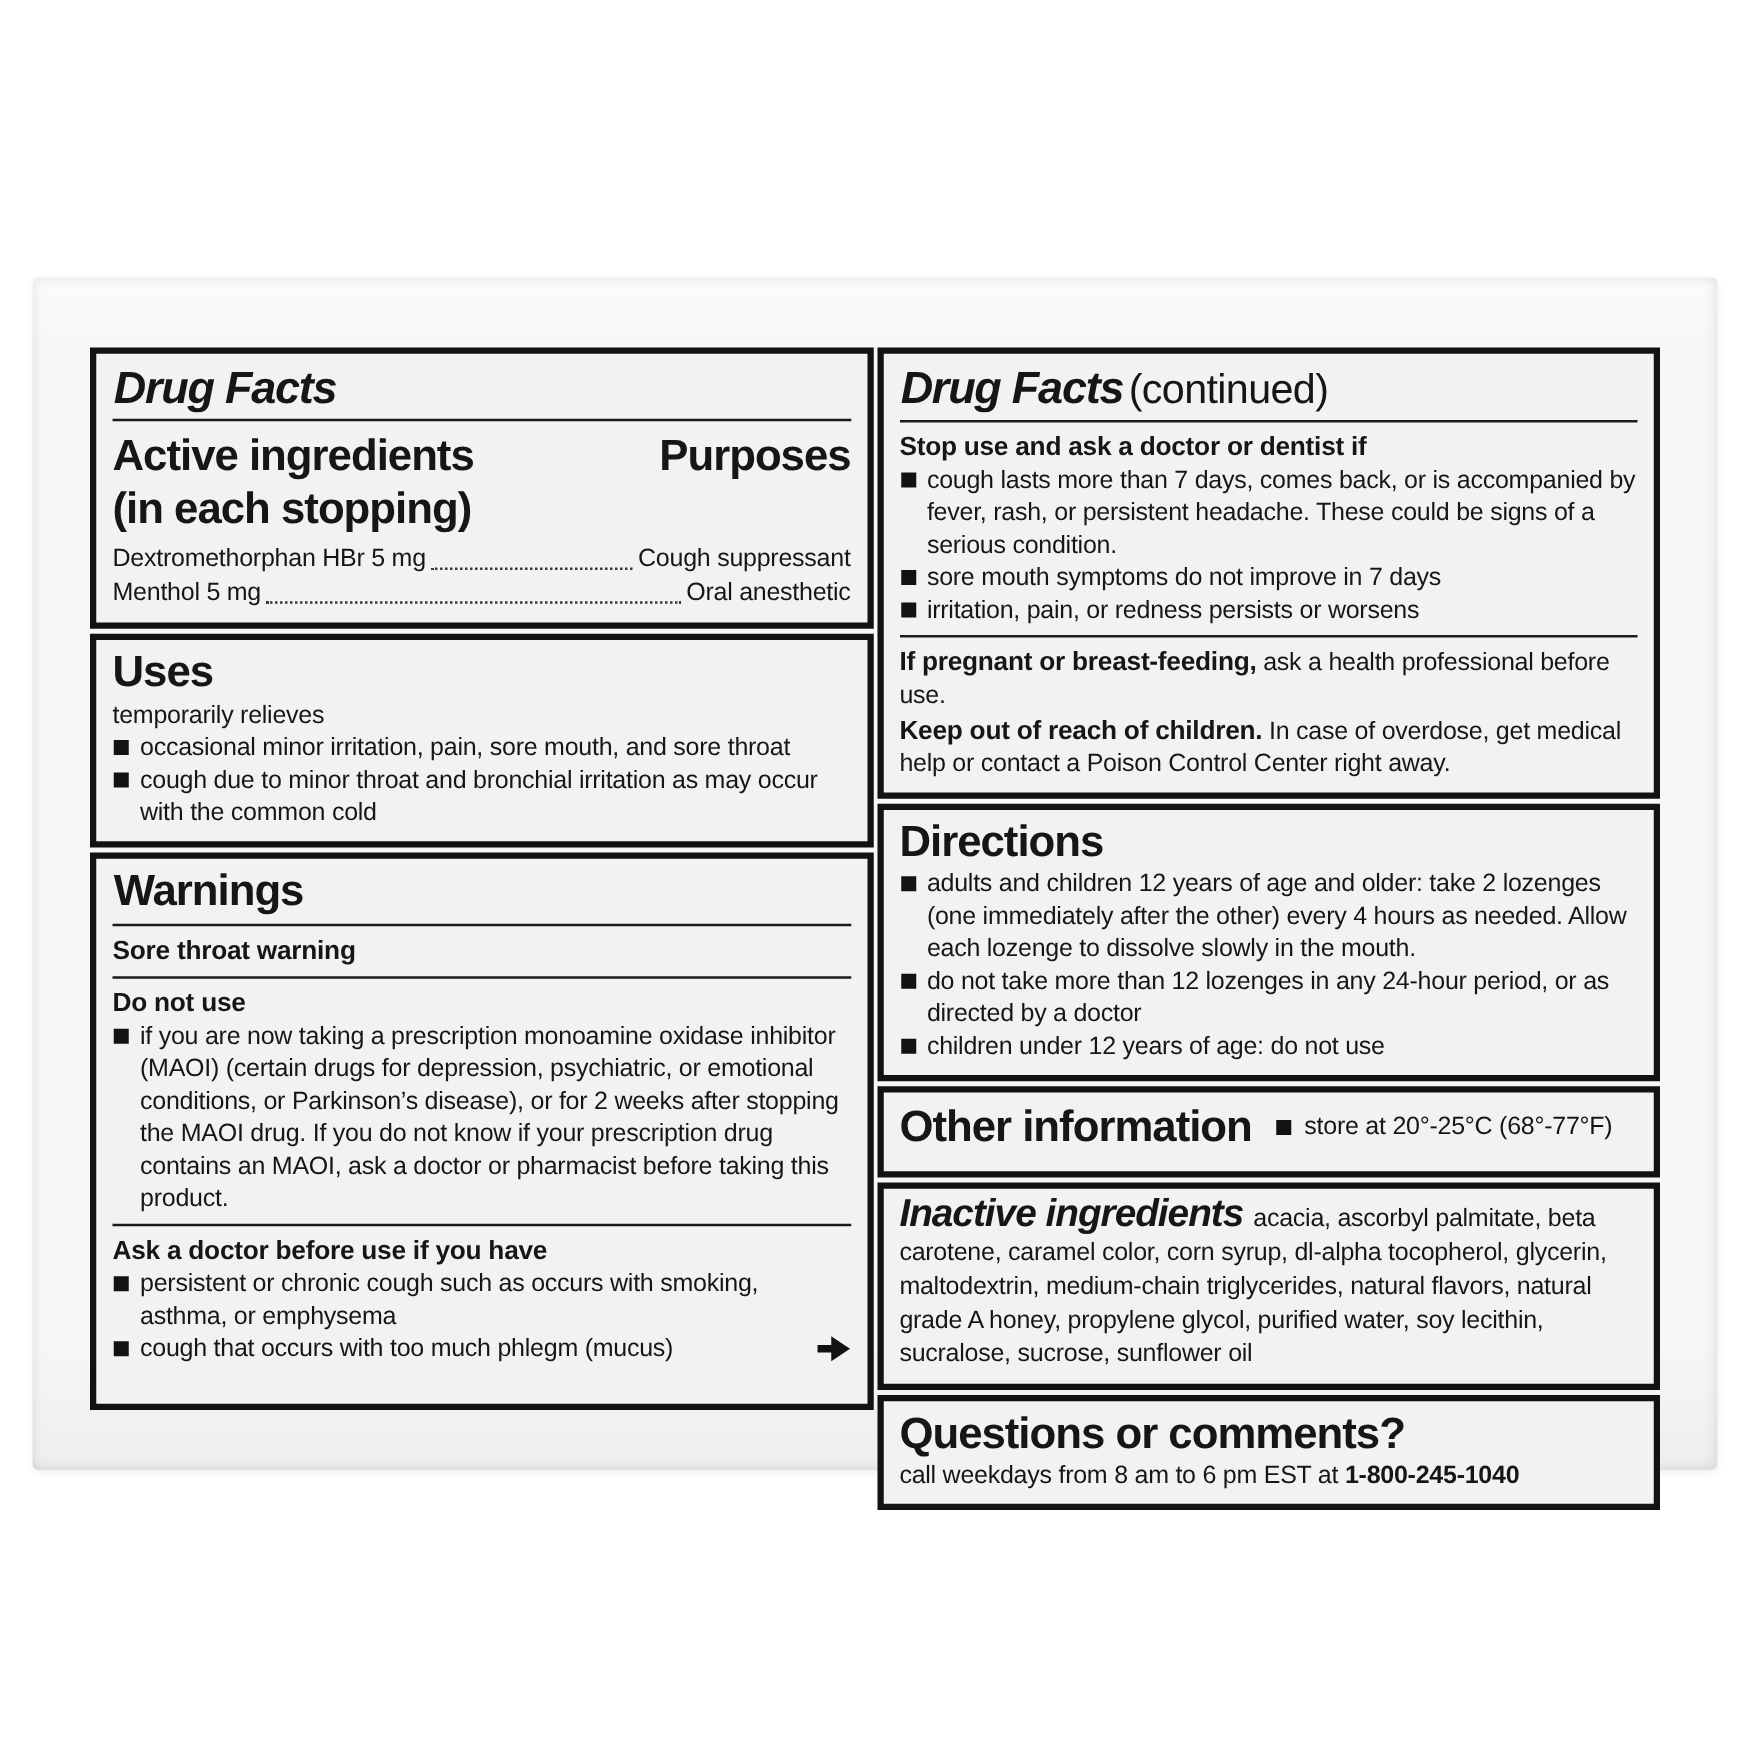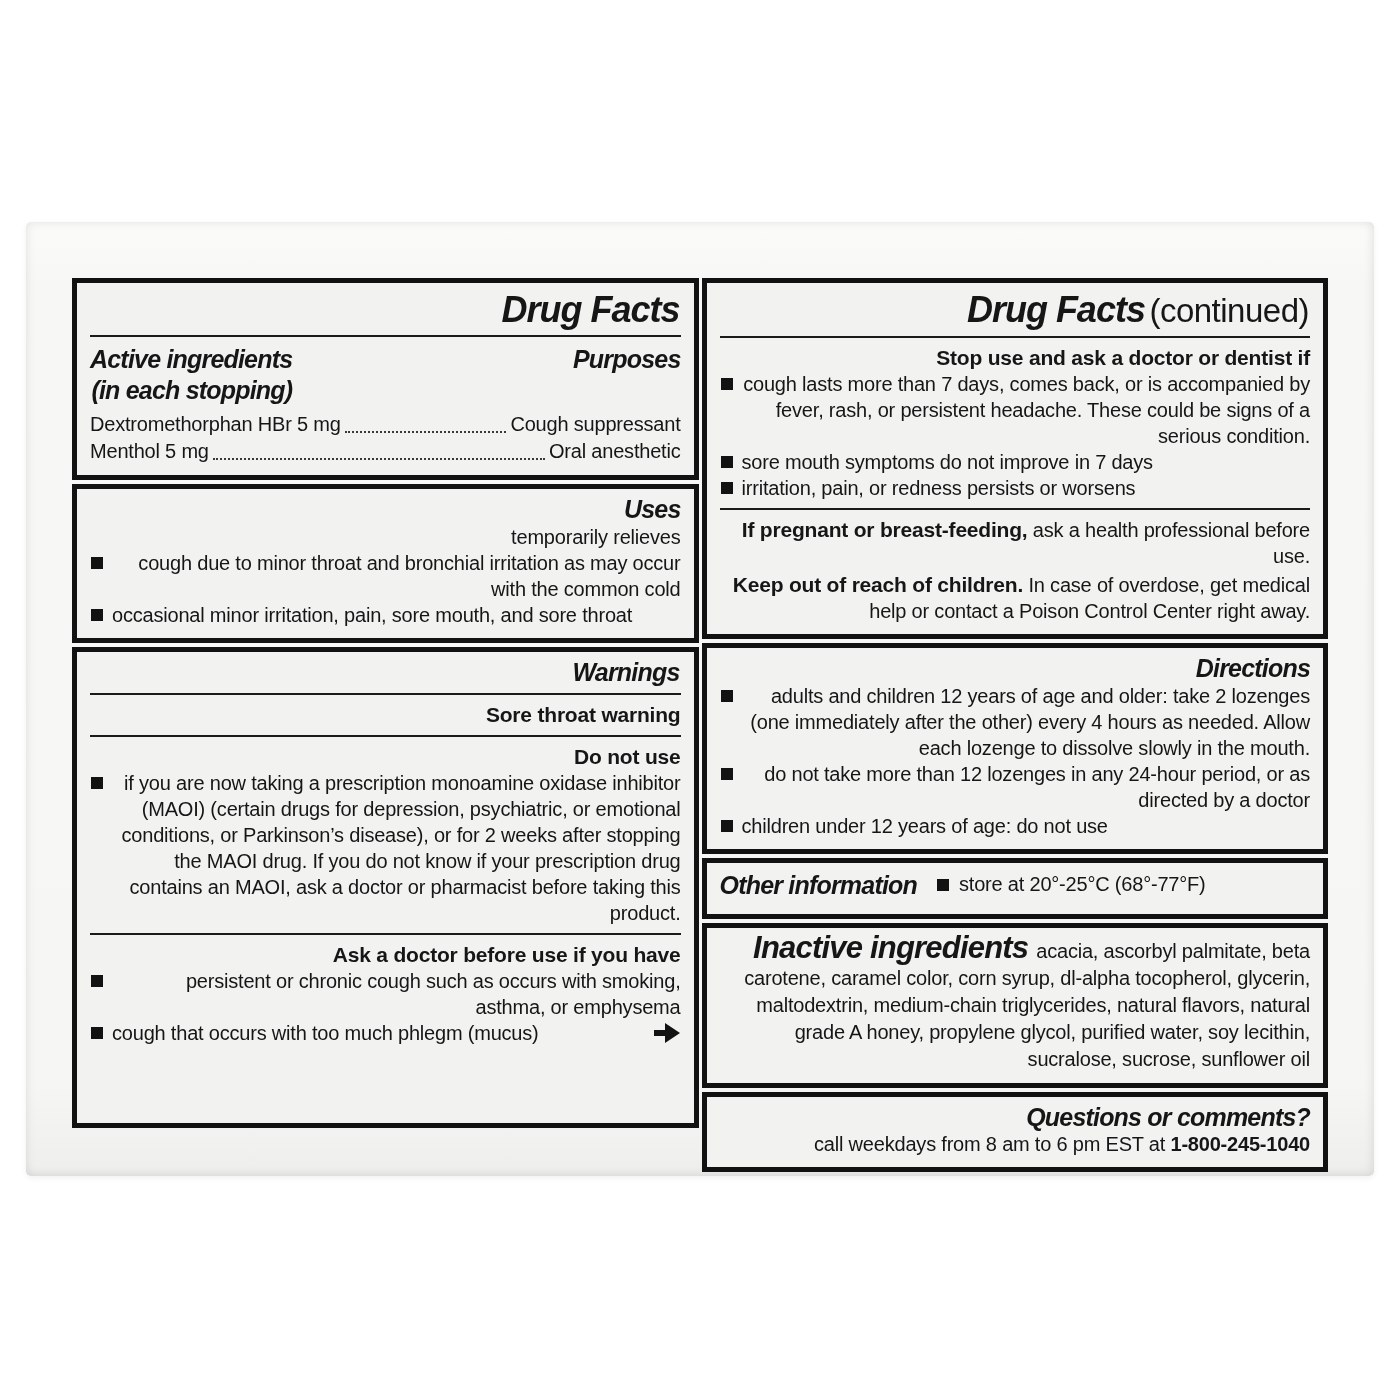--- a/index.html
+++ b/index.html
@@ -22,21 +22,20 @@
       inset 3px 3px 8px rgba(0,0,0,0.05),
       inset -3px -3px 9px rgba(0,0,0,0.07),
       0 2px 6px rgba(0,0,0,0.06);
   }
   .label {
     position: absolute;
     left: 46px; top: 56px;
     width: 1256px; height: 850px;
     display: flex;
     gap: 3px;
-    text-align: right;
   }
   .col {
     flex: 1 1 0;
     display: flex;
     flex-direction: column;
     gap: 4px;
     min-width: 0;
   }
   .box {
     border: 5px solid #121212;
@@ -58,23 +57,22 @@
     letter-spacing: -1px;
     line-height: 1.05;
   }
   .panel-title-suffix {
     font-size: 33px;
     font-weight: normal;
     font-style: normal;
     letter-spacing: -0.5px;
   }
   .section-title {
-    font-size: 25px;
-    font-weight: bold;
-    font-style: italic;
+    font-size: 35px;
+    font-weight: bold;
     letter-spacing: -0.8px;
     line-height: 1.15;
     padding-top: 2px;
   }
   .body-text {
     font-size: 20px;
     line-height: 26px;
     letter-spacing: -0.2px;
   }
   .subhead {
@@ -181,25 +179,25 @@
               <span>Oral anesthetic</span>
             </div>
           </div>
         </div>
 
         <div class="box">
           <div class="section-title">Uses</div>
           <p class="body-text">temporarily relieves</p>
           <div class="bullet body-text">
             <span class="sq"></span>
+            <span>occasional minor irritation, pain, sore mouth, and sore throat</span>
+          </div>
+          <div class="bullet body-text">
+            <span class="sq"></span>
             <span>cough due to minor throat and bronchial irritation as may occur with the common cold</span>
-          </div>
-          <div class="bullet body-text">
-            <span class="sq"></span>
-            <span>occasional minor irritation, pain, sore mouth, and sore throat</span>
           </div>
         </div>
 
         <div class="box grow">
           <div class="panel-title-row" style="border-bottom-width:2px; padding-top:2px;">
             <span class="section-title">Warnings</span>
           </div>
           <p class="subhead">Sore throat warning</p>
           <div class="rule"></div>
           <p class="subhead">Do not use</p>

